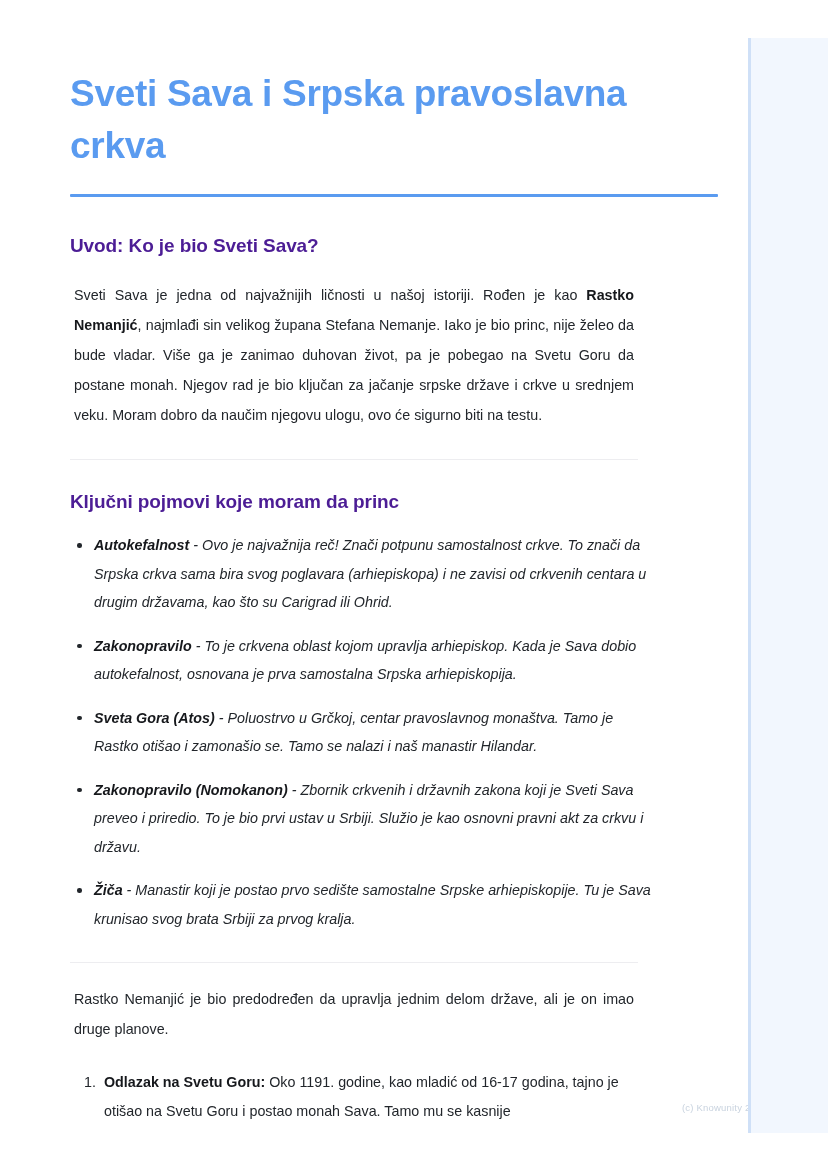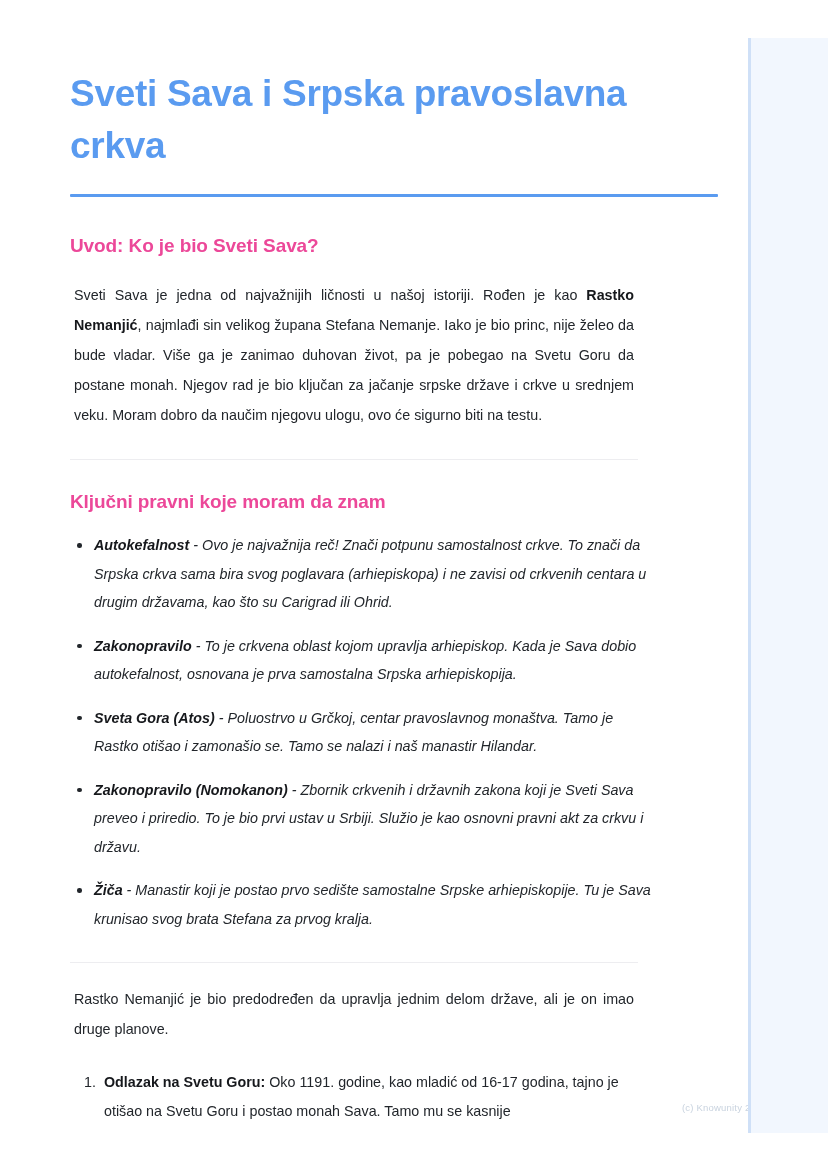--- a/index.html
+++ b/index.html
@@ -62,21 +62,21 @@
     height: 3px;
     background: #5a9bf0;
     border-radius: 1px;
   }
 
   .section-heading {
     margin: 0;
     font-size: 19px;
     line-height: 26px;
     font-weight: 700;
-    color: #ec4899;
+    color: #4c1d95;
     letter-spacing: -0.1px;
   }
 
   .h-intro   { padding-top: 36px; }
   .h-terms   { padding-top: 29px; }
   .h-path    { padding-top: 29px; }
 
   p.body {
     margin: 4px;
     padding-top: 17px;
@@ -168,27 +168,27 @@
   <div class="content">
 
     <h1 class="doc-title">Sveti Sava i Srpska pravoslavna crkva</h1>
     <div class="title-rule"></div>
 
     <h2 class="section-heading h-intro">Uvod: Ko je bio Sveti Sava?</h2>
     <p class="body"><span>Sveti Sava je jedna od najvažnijih ličnosti u našoj istoriji. Rođen je kao </span><b>Rastko Nemanjić</b><span>, najmlađi sin velikog župana Stefana Nemanje. Iako je bio princ, nije želeo da bude vladar. Više ga je zanimao duhovan život, pa je pobegao na Svetu Goru da postane monah. Njegov rad je bio ključan za jačanje srpske države i crkve u srednjem veku. Moram dobro da naučim njegovu ulogu, ovo će sigurno biti na testu.</span></p>
 
     <div class="divider"></div>
 
-    <h2 class="section-heading h-terms">Ključni pravni koje moram da znam</h2>
+    <h2 class="section-heading h-terms">Ključni pojmovi koje moram da princ</h2>
     <ul class="terms">
       <li><span class="dot"></span><b>Autokefalnost</b><span> - Ovo je najvažnija reč! Znači potpunu samostalnost crkve. To znači da Srpska crkva sama bira svog poglavara (arhiepiskopa) i ne zavisi od crkvenih centara u drugim državama, kao što su Carigrad ili Ohrid.</span></li>
       <li><span class="dot"></span><b>Zakonopravilo</b><span> - To je crkvena oblast kojom upravlja arhiepiskop. Kada je Sava dobio autokefalnost, osnovana je prva samostalna Srpska arhiepiskopija.</span></li>
       <li><span class="dot"></span><b>Sveta Gora (Atos)</b><span> - Poluostrvo u Grčkoj, centar pravoslavnog monaštva. Tamo je Rastko otišao i zamonašio se. Tamo se nalazi i naš manastir Hilandar.</span></li>
       <li><span class="dot"></span><b>Zakonopravilo (Nomokanon)</b><span> - Zbornik crkvenih i državnih zakona koji je Sveti Sava preveo i priredio. To je bio prvi ustav u Srbiji. Služio je kao osnovni pravni akt za crkvu i državu.</span></li>
-      <li><span class="dot"></span><b>Žiča</b><span> - Manastir koji je postao prvo sedište samostalne Srpske arhiepiskopije. Tu je Sava krunisao svog brata Stefana za prvog kralja.</span></li>
+      <li><span class="dot"></span><b>Žiča</b><span> - Manastir koji je postao prvo sedište samostalne Srpske arhiepiskopije. Tu je Sava krunisao svog brata Srbiji za prvog kralja.</span></li>
     </ul>
 
     <div class="divider"></div>
 
     <p class="body">Rastko Nemanjić je bio predodređen da upravlja jednim delom države, ali je on imao druge planove.</p>
 
     <ol class="steps">
       <li><span class="num">1.</span><b>Odlazak na Svetu Goru:</b><span> Oko 1191. godine, kao mladić od 16-17 godina, tajno je otišao na Svetu Goru i postao monah Sava. Tamo mu se kasnije</span></li>
     </ol>
 

